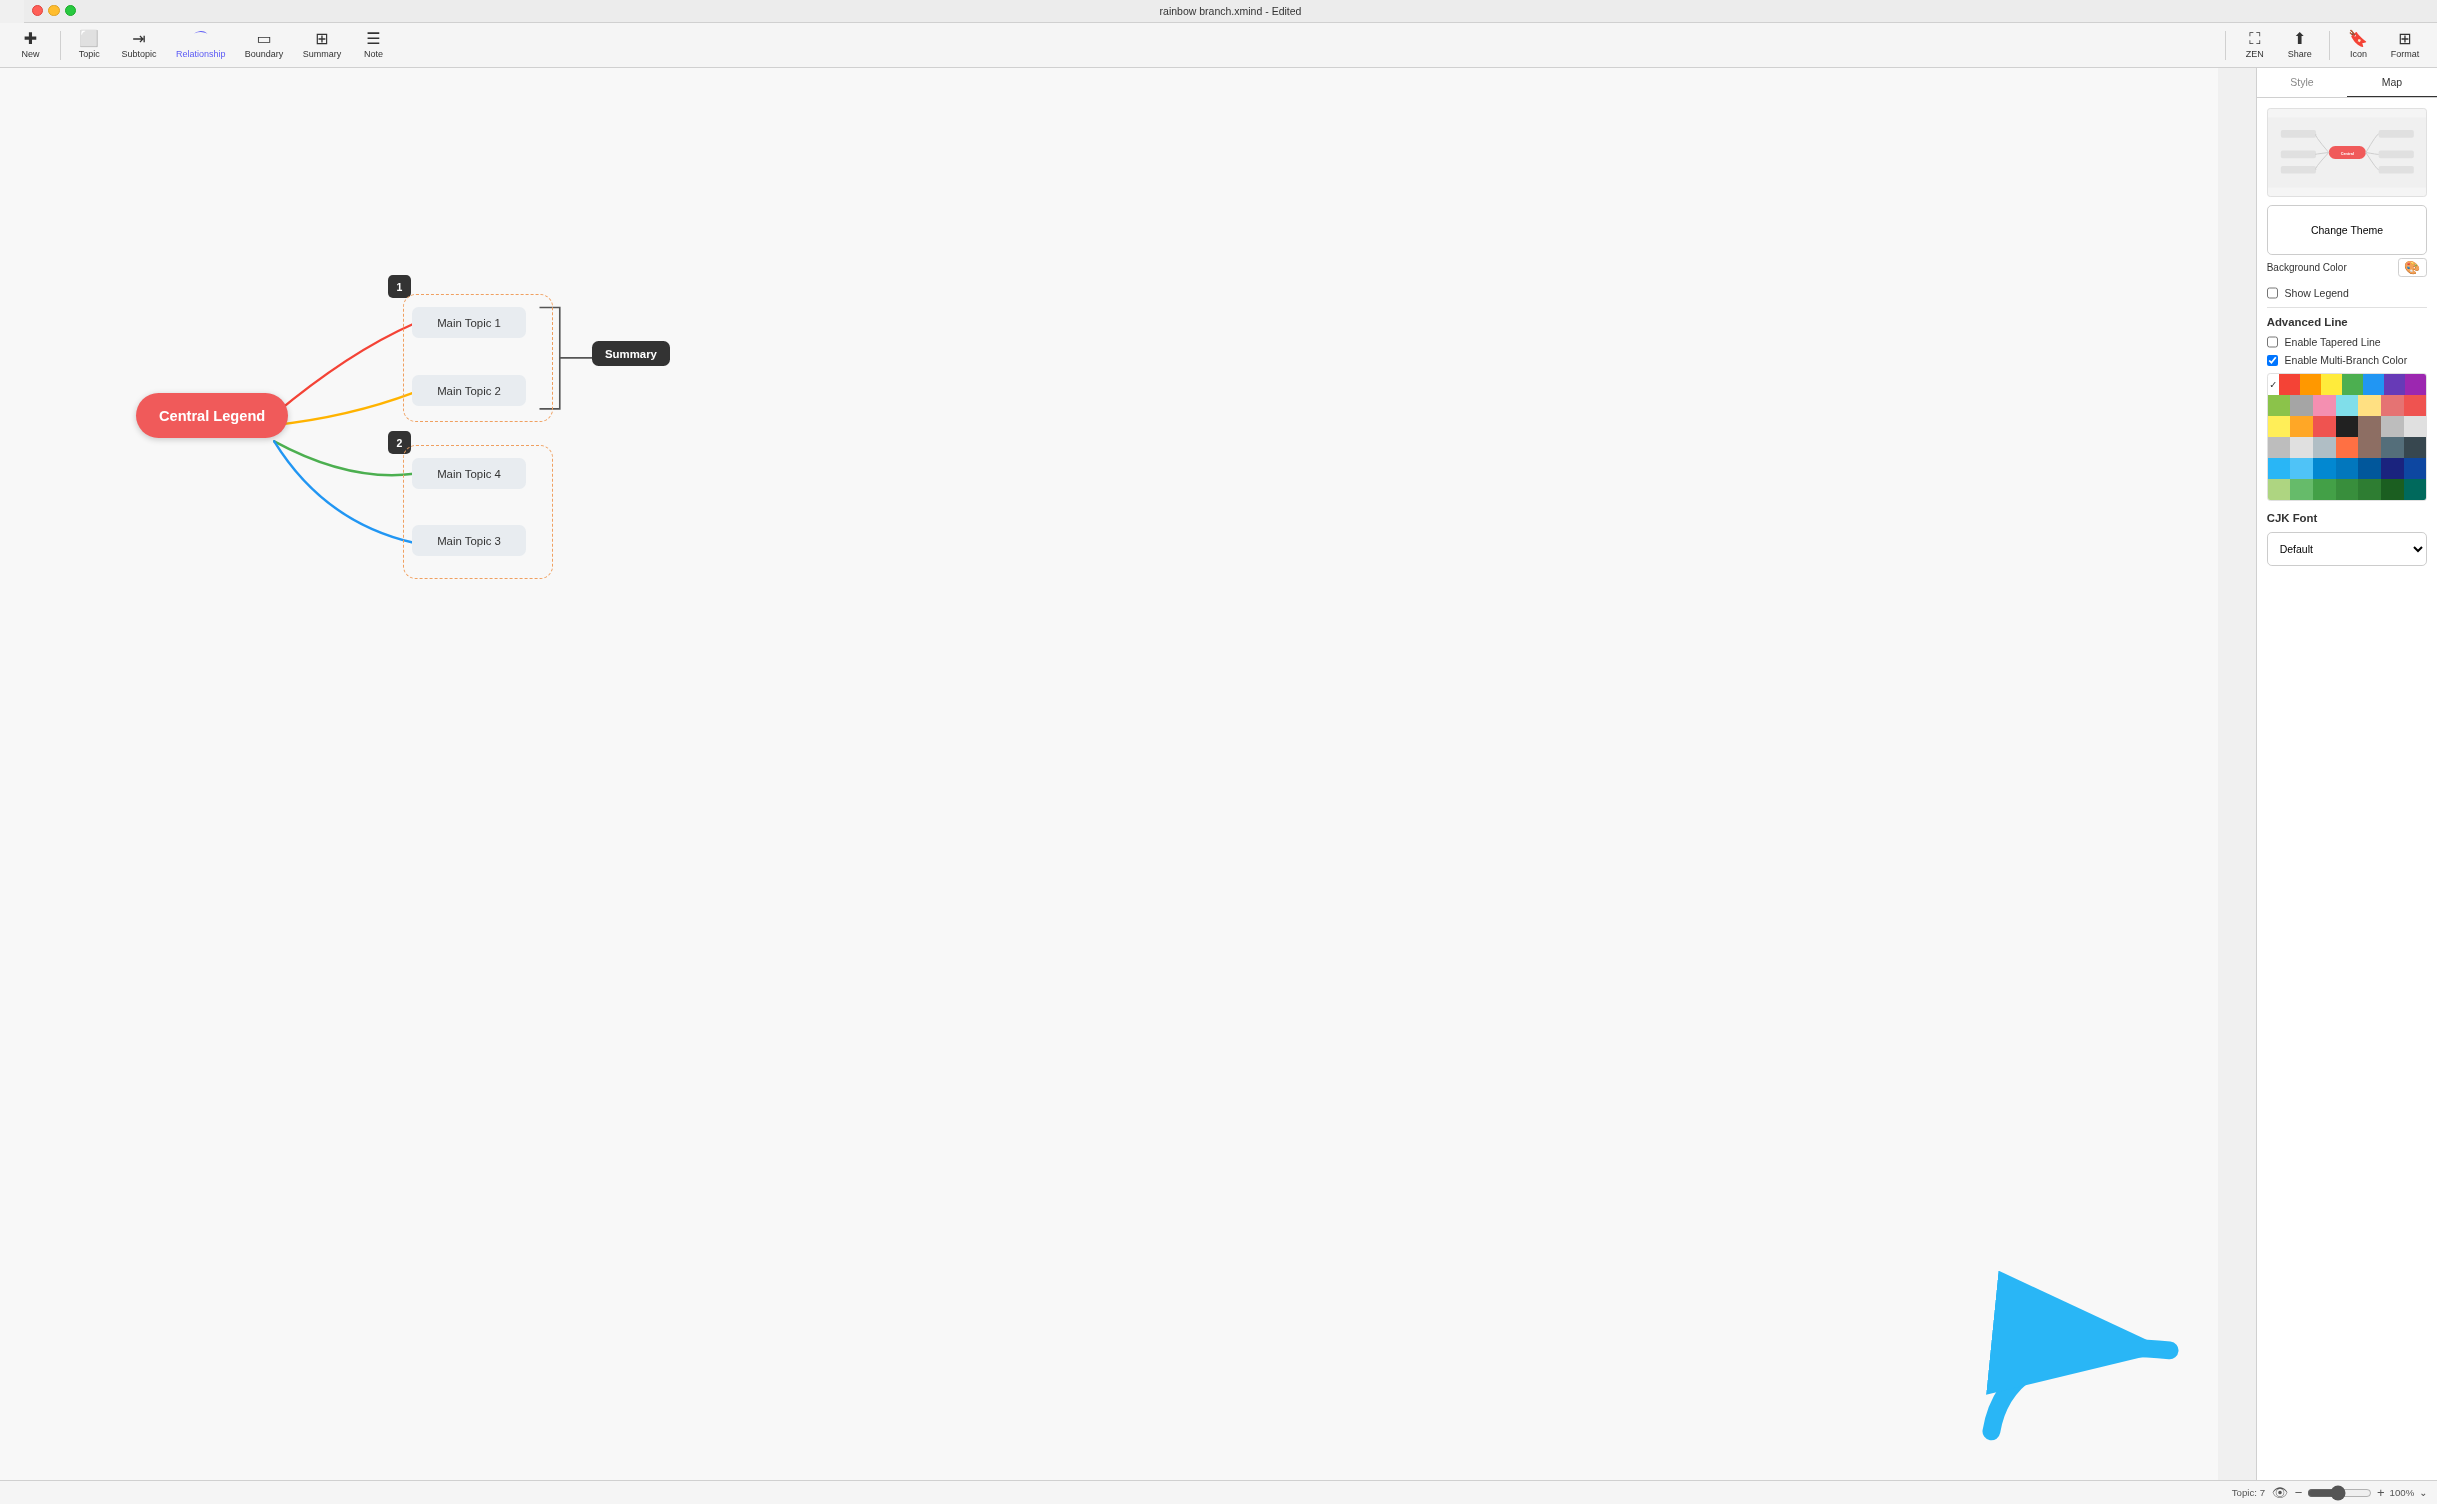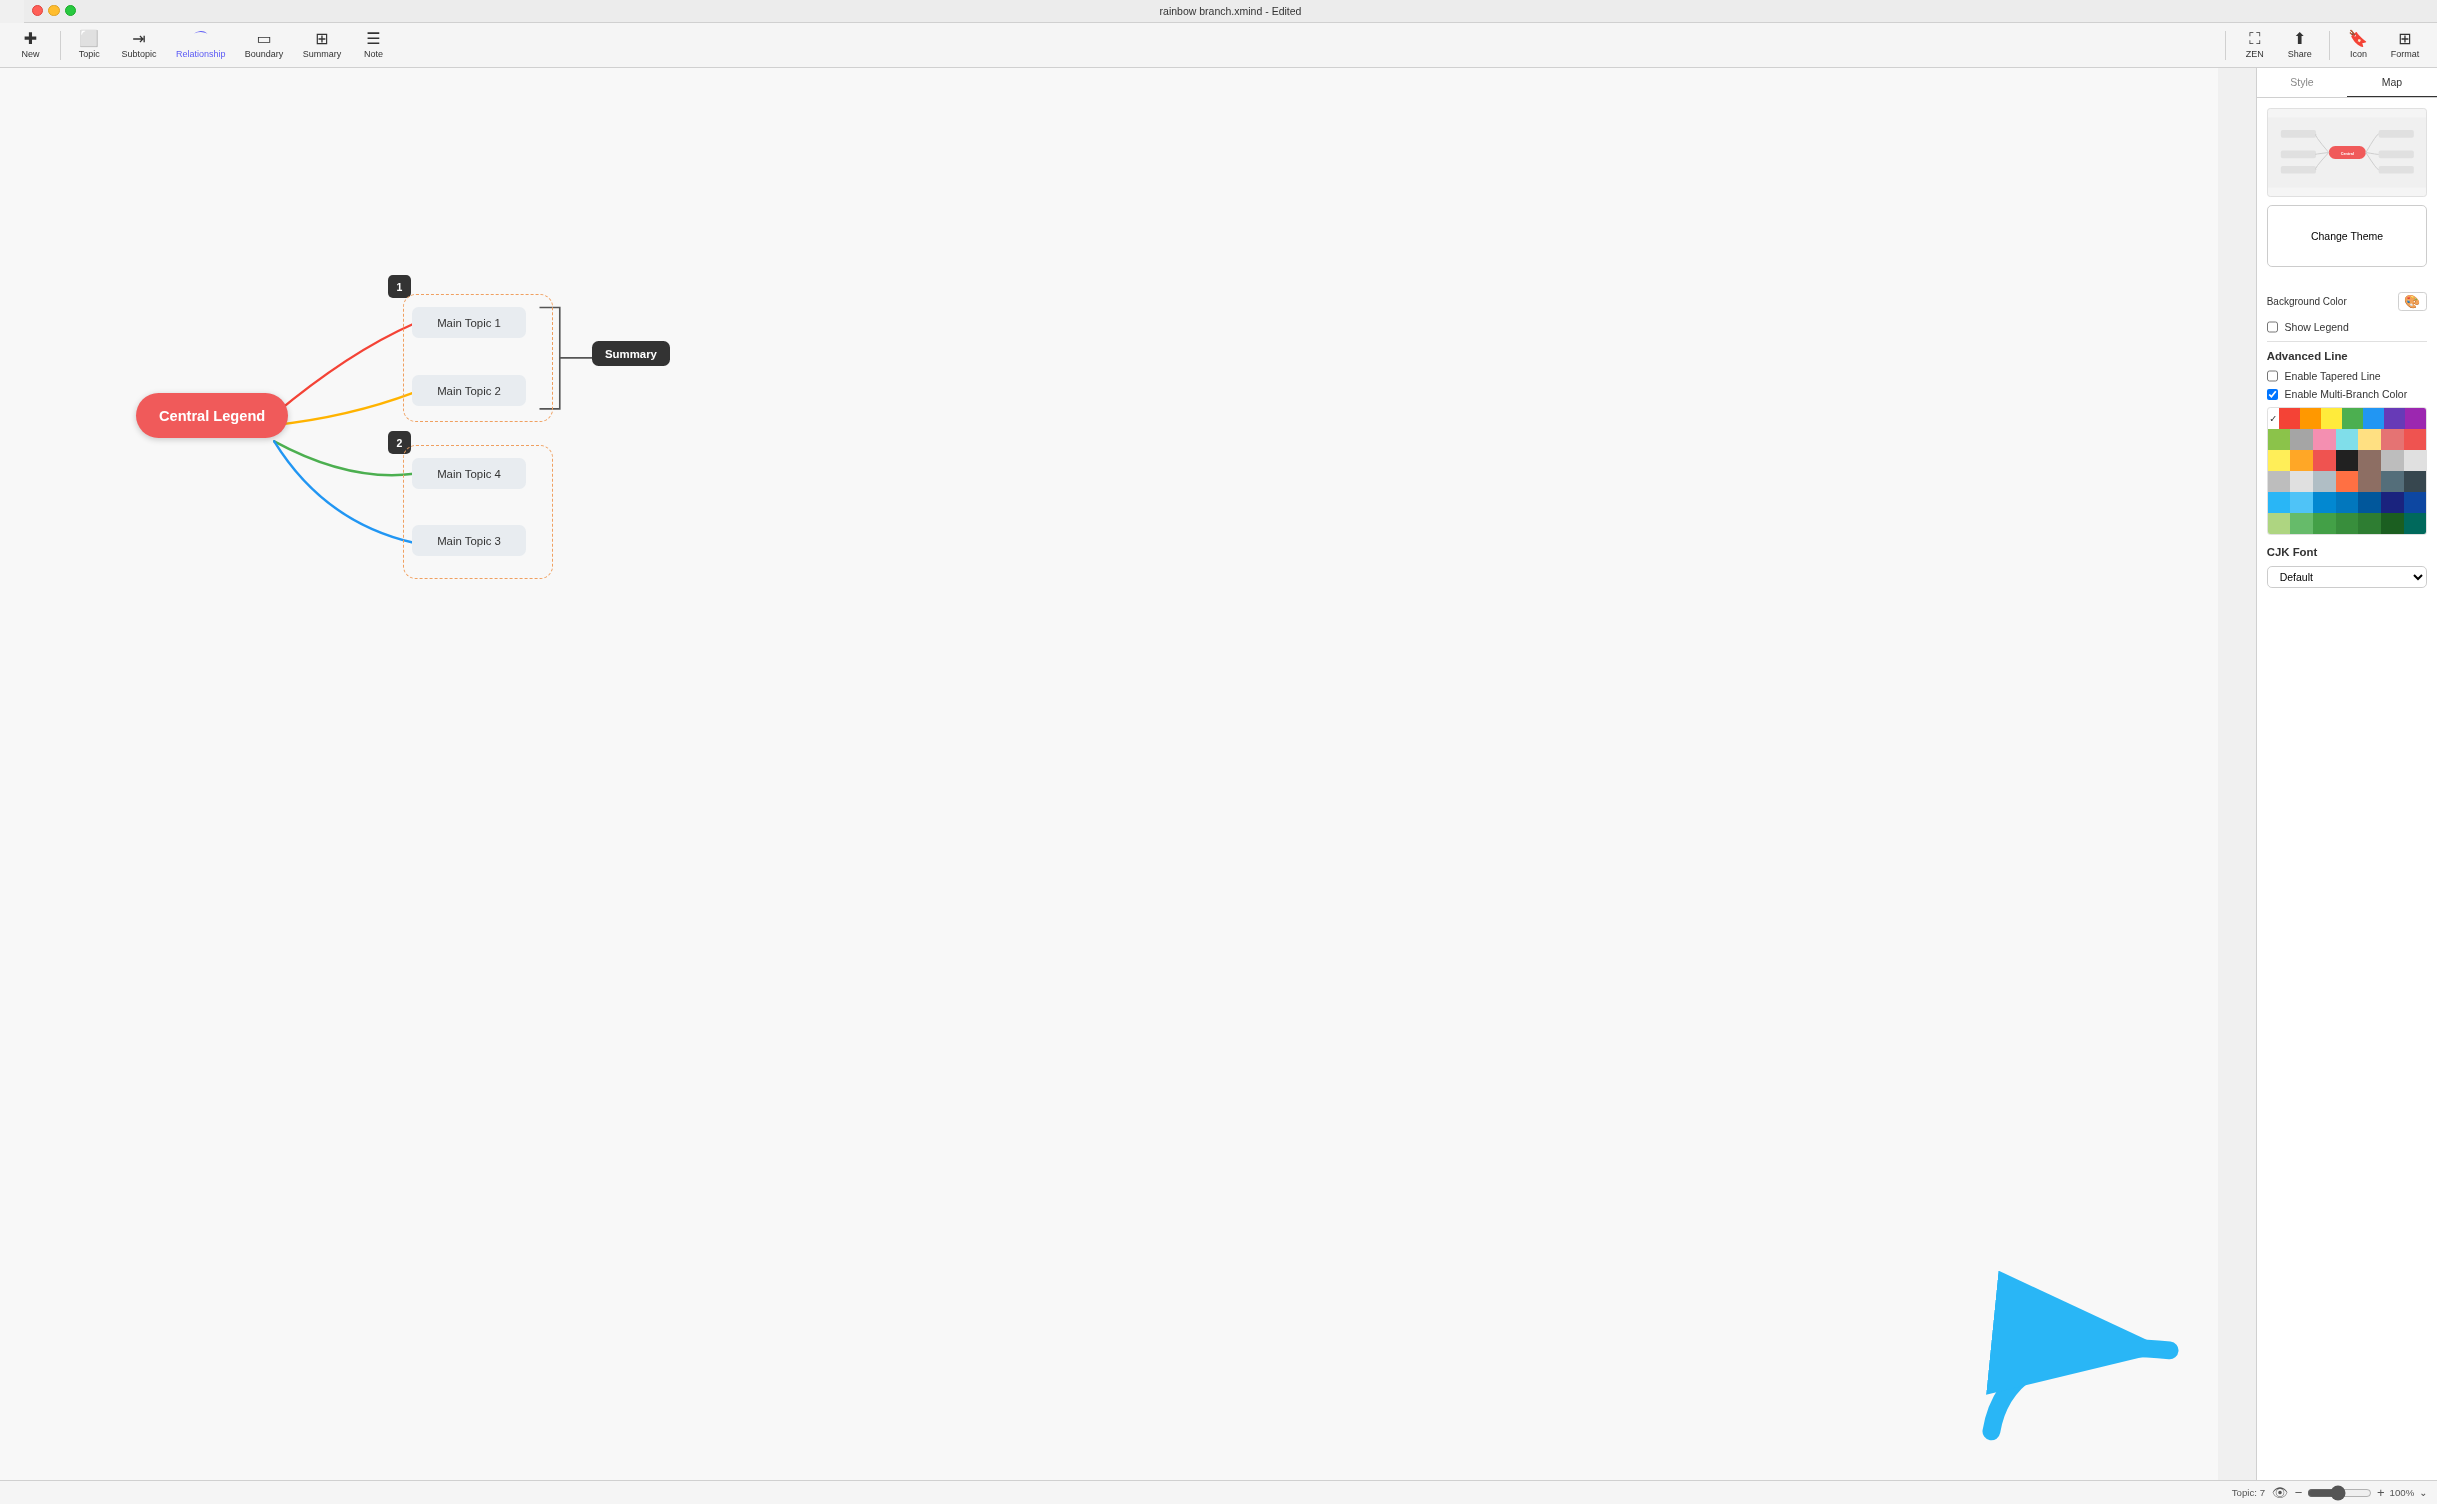--- a/index.html
+++ b/index.html
@@ -96,22 +96,22 @@
 
     .panel-content { padding: 9.7px; }
 
     
     .map-preview {
       width: 100%; height: 89px; background: #f5f5f5; border: 0.8px solid #e0e0e0;
       border-radius: 3.2px; margin-bottom: 8px; overflow: hidden; position: relative;
     }
 
     .change-theme-btn {
-      width: 100%; padding: 24px; border: 0.8px solid #ccc; background: white;
-      border-radius: 4.9px; font-size: 10.5px; cursor: pointer; margin-bottom: 25px;
+      width: 100%; padding: 18px; border: 0.8px solid #ccc; background: white;
+      border-radius: 4.9px; font-size: 10.5px; cursor: pointer; margin-bottom: 3px;
     }
 
     .panel-row {
       display: flex; align-items: center; justify-content: space-between;
       margin-bottom: 9.7px;
     }
     .panel-label { font-size: 10px; color: #333; }
     .color-picker-btn {
       width: 29px; height: 19.5px; border: 0.8px solid #d0d0d0; border-radius: 3.2px;
       background: white; cursor: pointer; display: flex; align-items: center; justify-content: center;
@@ -139,21 +139,21 @@
     }
     .palette-swatch {
       flex: 1; height: 100%;
     }
 
     
     .select-row {
       display: flex; align-items: center;
     }
     .cjk-select {
-      width: 100%; padding: 3px 8px; border: 0.8px solid #ccc; border-radius: 4.9px;
+      width: 100%; padding: 9px 8px; border: 0.8px solid #ccc; border-radius: 4.9px;
       font-size: 10.5px; background: white; cursor: pointer; appearance: auto;
     }
 
     
     .status-bar {
       position: absolute; bottom: 0; left: 0; right: 0; height: 24px;
       background: #f5f5f5; border-top: 0.8px solid #d0d0d0;
       display: flex; align-items: center; justify-content: flex-end;
       padding: 0 9.7px; gap: 6.5px; font-size: 9.7px; color: #555;
     }

